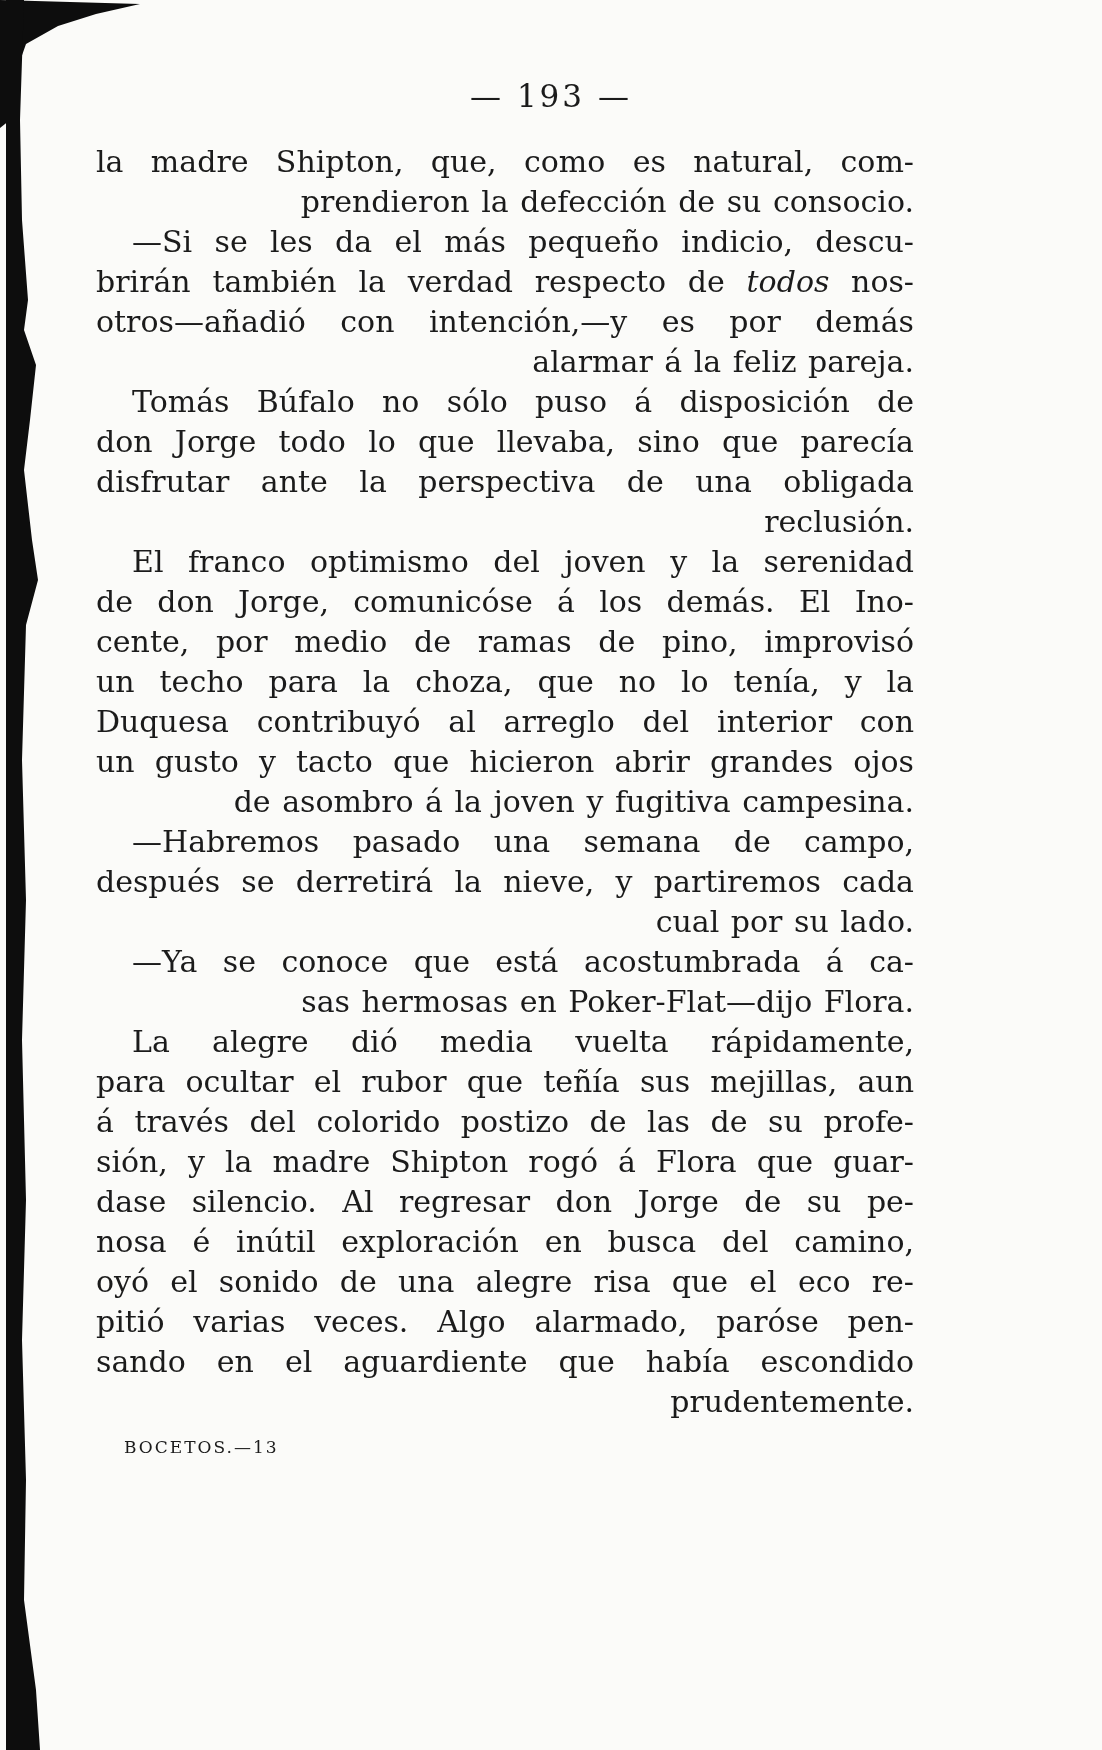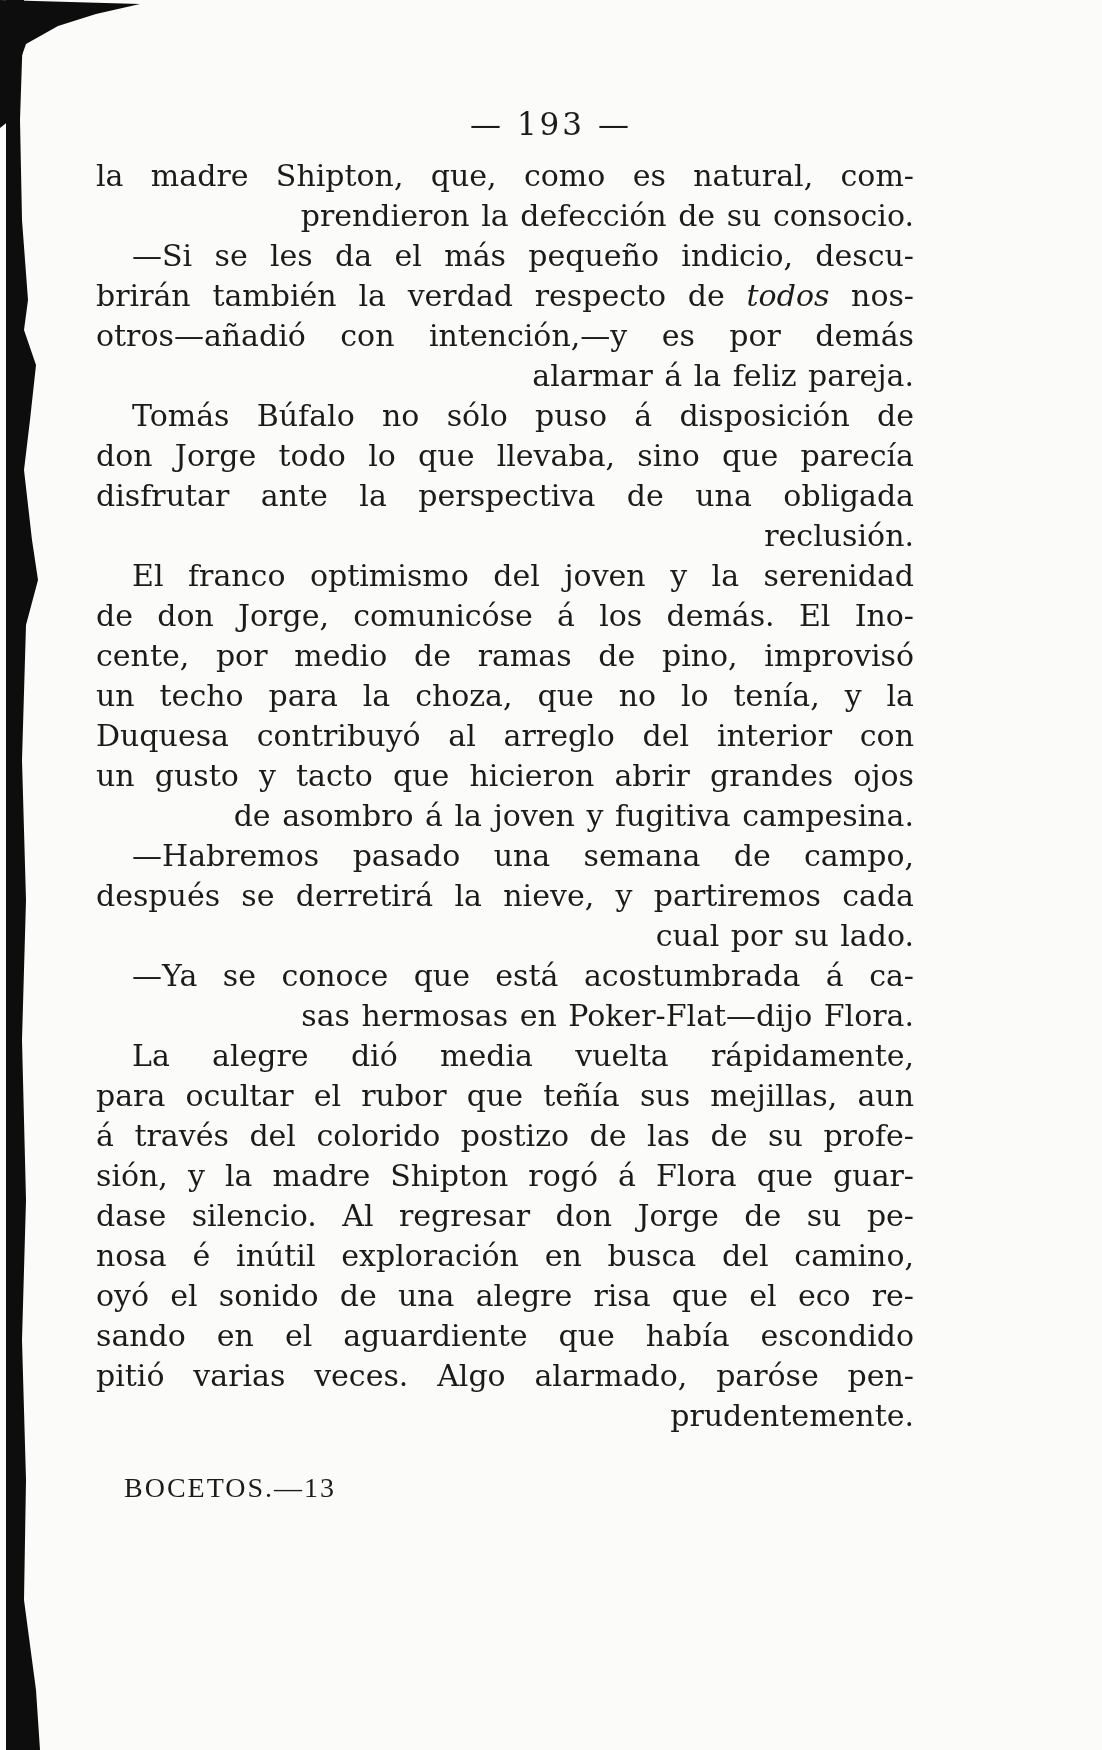--- a/index.html
+++ b/index.html
@@ -19,27 +19,27 @@
   }
   .scan-artifacts {
     position: absolute;
     top: 0;
     left: 0;
     width: 150px;
     height: 1750px;
     pointer-events: none;
   }
   .page-number {
-    padding-top: 106px;
+    padding-top: 78px;
     text-align: center;
     font-size: 31px;
     letter-spacing: 3px;
   }
   .text-block {
-    margin-top: 14px;
+    margin-top: 28px;
     margin-left: 96px;
     width: 818px;
   }
   .para {
     margin: 0;
     padding: 0;
   }
   .line {
     height: 40px;
     line-height: 40px;
@@ -61,25 +61,24 @@
   .line.last::after {
     content: none;
   }
   .para.indented .line:first-child {
     text-indent: 36px;
   }
   .line em {
     font-style: italic;
   }
   .footer-signature {
-    margin-top: 36px;
+    margin-top: 15px;
     margin-left: 124px;
-    font-size: 28px;
+    font-size: 17px;
     letter-spacing: 2px;
-    font-family: Liberation Serif, serif;
   }
 </style>
 </head>
 <body>
 
 <div class="page">
 
   <svg class="scan-artifacts" viewBox="0 0 150 1750" xmlns="http://www.w3.org/2000/svg" aria-hidden="true">
 
     <polygon points="0,0 140,4 96,14 58,26 26,44 14,78 10,120 0,128" fill="#0d0d0d"></polygon>
@@ -125,21 +124,21 @@
         <div class="line last">sas hermosas en Poker-Flat—dijo Flora.</div>
       </div>
       <div class="para indented">
         <div class="line">La alegre dió media vuelta rápidamente,</div>
         <div class="line">para ocultar el rubor que teñía sus mejillas, aun</div>
         <div class="line">á través del colorido postizo de las de su profe-</div>
         <div class="line">sión, y la madre Shipton rogó á Flora que guar-</div>
         <div class="line">dase silencio. Al regresar don Jorge de su pe-</div>
         <div class="line">nosa é inútil exploración en busca del camino,</div>
         <div class="line">oyó el sonido de una alegre risa que el eco re-</div>
+        <div class="line">pitió varias veces. Algo alarmado, paróse pen-</div>
         <div class="line">sando en el aguardiente que había escondido</div>
-        <div class="line">pitió varias veces. Algo alarmado, paróse pen-</div>
         <div class="line last">prudentemente.</div>
       </div>
     </div>
 
   <div class="footer-signature">BOCETOS.—13</div>
 
 </div>
 
 </body></html>

